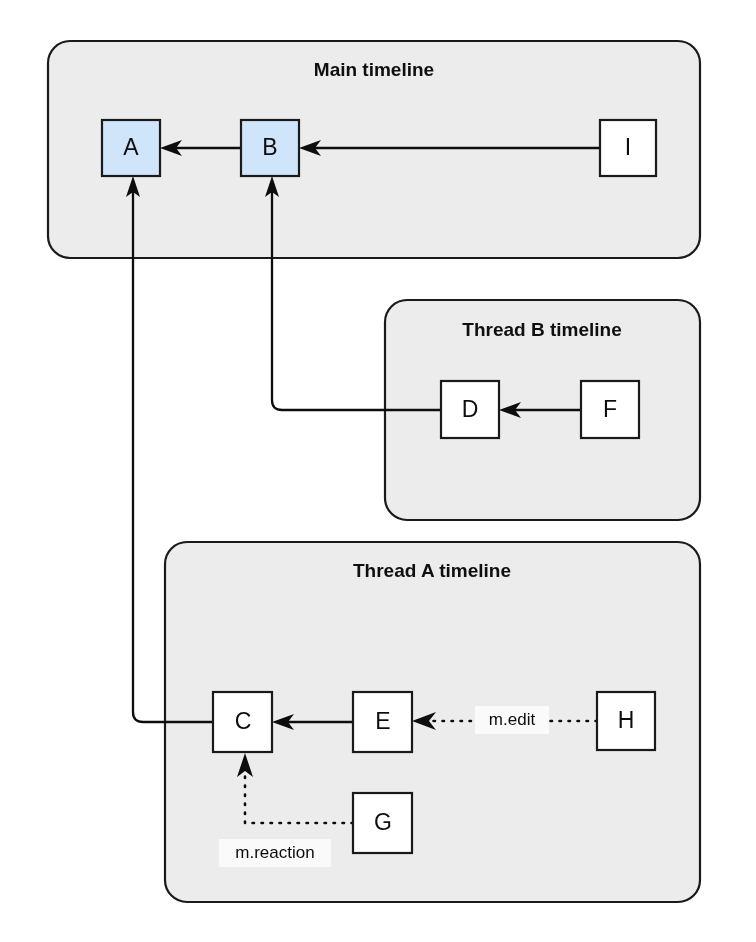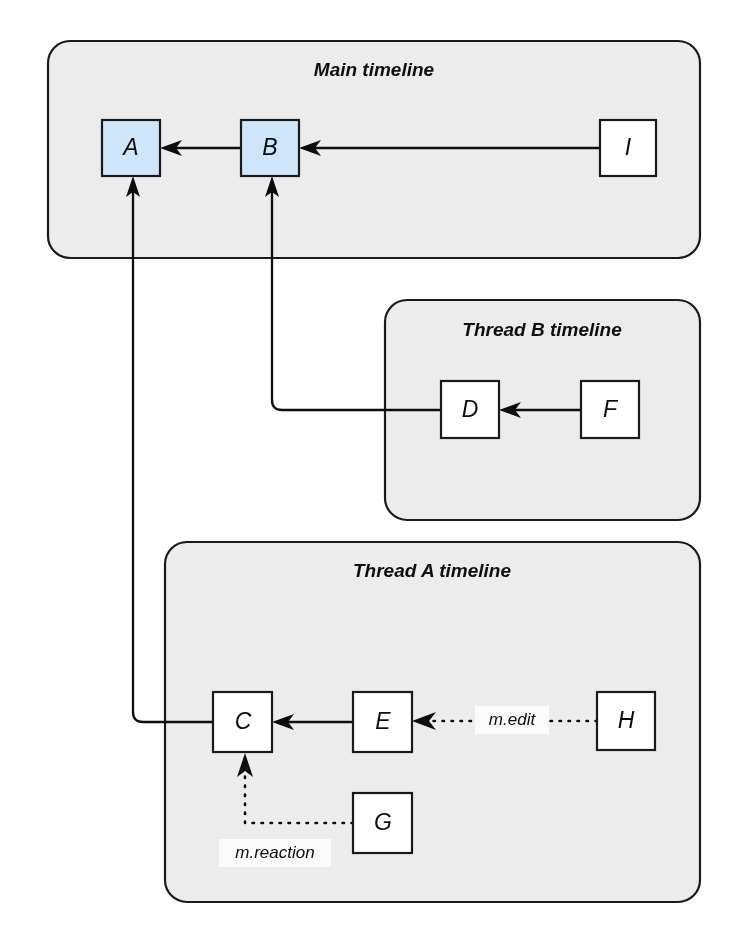--- a/index.html
+++ b/index.html
@@ -13,21 +13,20 @@
     position: relative;
     overflow: hidden;
     font-family: "Liberation Sans", sans-serif;
   }
   #diagram-root {
     position: absolute;
     left: 0;
     top: 0;
     width: 729px;
     height: 942px;
-    font-style: italic;
   }
   svg.diagram {
     display: block;
     width: 756px;
     height: 942px;
   }
   .group-rect {
     fill: #ececec;
     stroke: #1a1a1a;
     stroke-width: 2.2;

